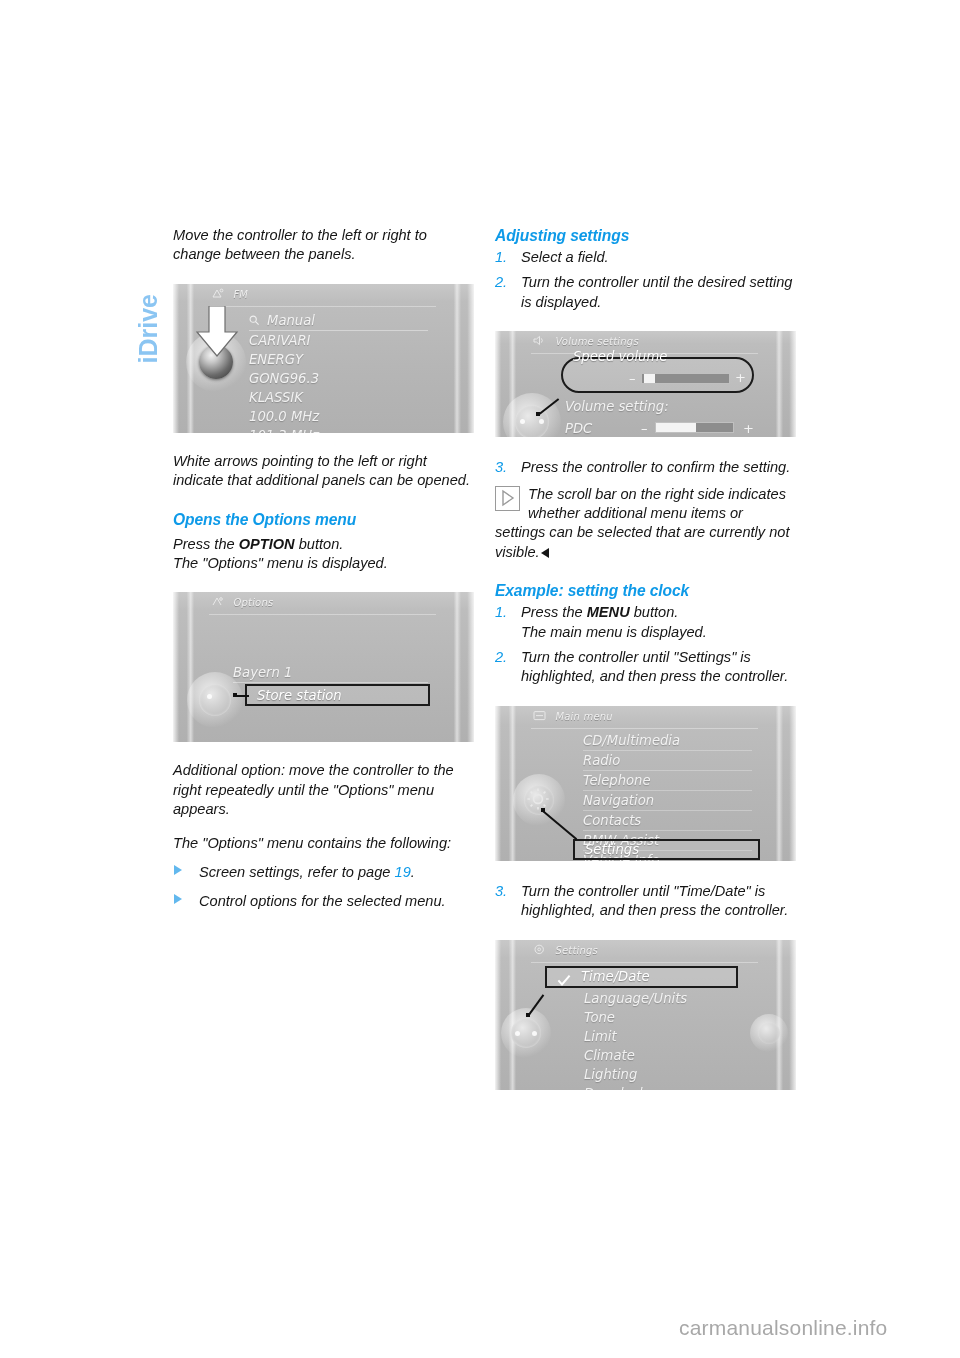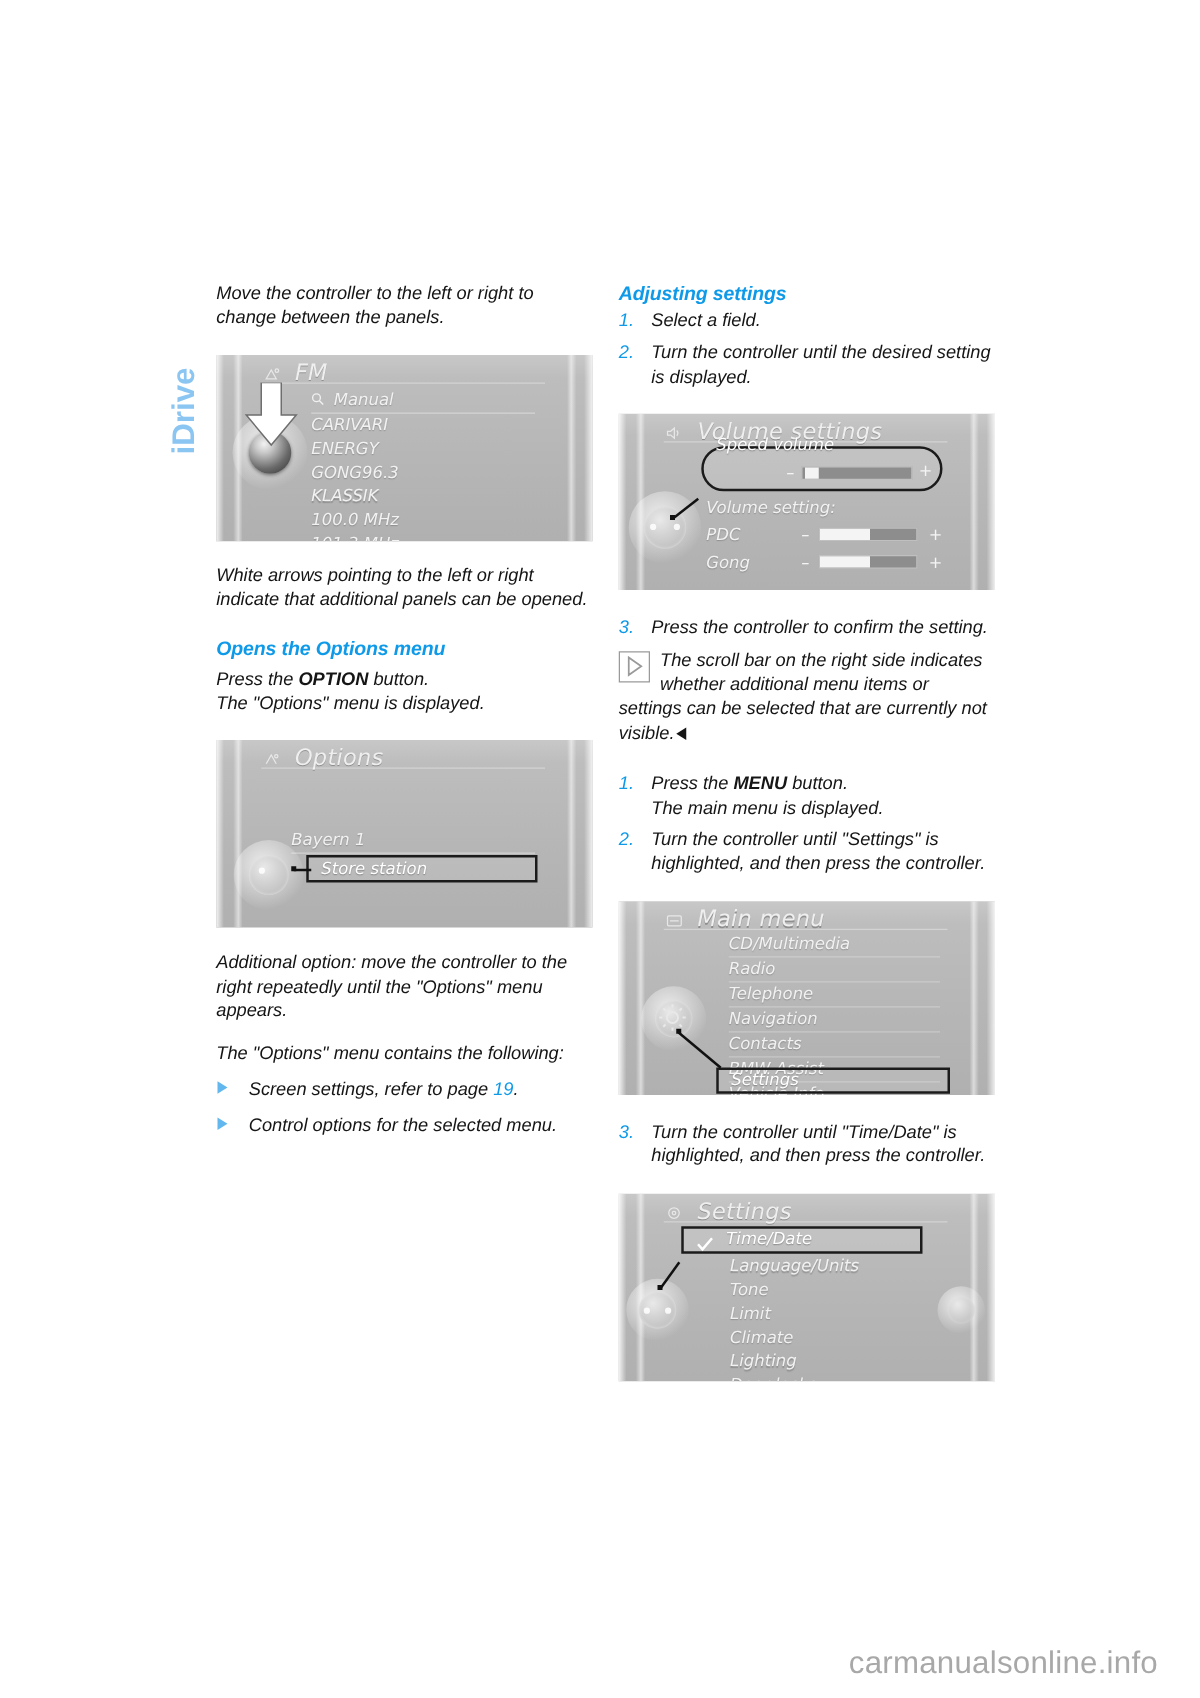--- a/index.html
+++ b/index.html
@@ -189,21 +189,21 @@
     position: absolute;
     border: 2px solid rgba(255,255,255,.55);
     border-radius: 50%;
     pointer-events: none;
   }
 
   .fig-title {
     position: absolute;
     left: 38px;
     top: 4px;
-    font-size: 18px;
+    font-size: 10px;
     color: #efefef;
     text-shadow: 0 1px 0 rgba(0,0,0,.25);
     letter-spacing: .2px;
   }
   .fig-title .ticon {
     display: inline-block;
     width: 13px; height: 11px;
     margin-right: 6px;
     vertical-align: -1px;
     opacity: .85;
@@ -328,21 +328,21 @@
     left: 0;
     top: 1112px;
     width: 960px;
     height: 60px;
   }
 
   #watermark {
     position: absolute;
     left: 679px;
     top: 1316px;
-    font-size: 25px;
+    font-size: 21px;
     color: #a8a8a8;
     letter-spacing: .2px;
     white-space: nowrap;
     font-family: "Liberation Sans", sans-serif;
   }
 </style>
 </head>
 <body>
 
 <div id="page">
@@ -478,21 +478,21 @@
       <li>
         <span class="num">1.</span><span>Select a field.</span>
       </li>
       <li>
         <span class="num">2.</span><span>Turn the controller until the desired setting is displayed.</span>
       </li>
     </ol>
 
     <div class="gap-lg"></div>
 
-    <div class="figure" style="height:141px;">
+    <div class="figure" style="height:106px;">
       <div class="bezel-l"></div>
       <div class="bezel-r"></div>
       <div class="arc" style="left:-118px;top:-62px;width:200px;height:285px;border-color:rgba(255,255,255,.5) transparent transparent rgba(255,255,255,.5);"></div>
       <div class="arc" style="right:-130px;top:-58px;width:212px;height:280px;border-color:rgba(255,255,255,.45) rgba(255,255,255,.45) transparent transparent;"></div>
 
       <div class="fig-title">
         <span class="ticon">
           <svg width="13" height="11" viewBox="0 0 13 11">
               <path d="M1 4 H3.5 L6.5 1.4 V9.6 L3.5 7 H1 Z" fill="none" stroke="#efefef" stroke-width="1"></path>
               <path d="M8.4 3.4 A3.2 3.2 0 0 1 8.4 7.6" fill="none" stroke="#efefef" stroke-width="1"></path>
@@ -555,20 +555,21 @@
       <span class="note-icon">
         <svg width="22" height="22" viewBox="0 0 22 22">
             <path d="M7 4 L17 11 L7 18 Z" fill="none" stroke="#9a9a9a" stroke-width="1.4"></path>
           </svg>
       </span>
       <span>The scroll bar on the right side indicates whether additional menu items or settings can be selected that are currently not visible.</span><span class="end-mark"></span>
     </div>
 
     <div class="gap-lg"></div>
 
+    <h2 class="section-head">Example: setting the clock</h2>
 
     <ol class="steps">
       <li>
         <span class="num">1.</span><span>Press the </span><span class="bold">MENU</span><span> button.</span><br><span>The main menu is displayed.</span>
       </li>
       <li>
         <span class="num">2.</span><span>Turn the controller until "Settings" is highlighted, and then press the controller.</span>
       </li>
     </ol>
 

